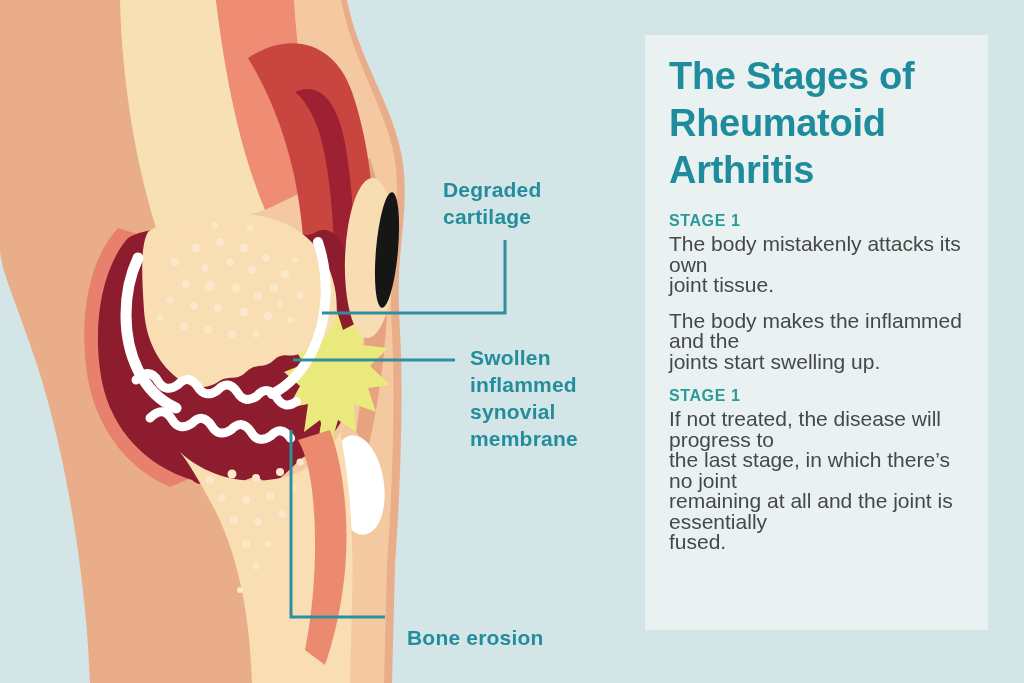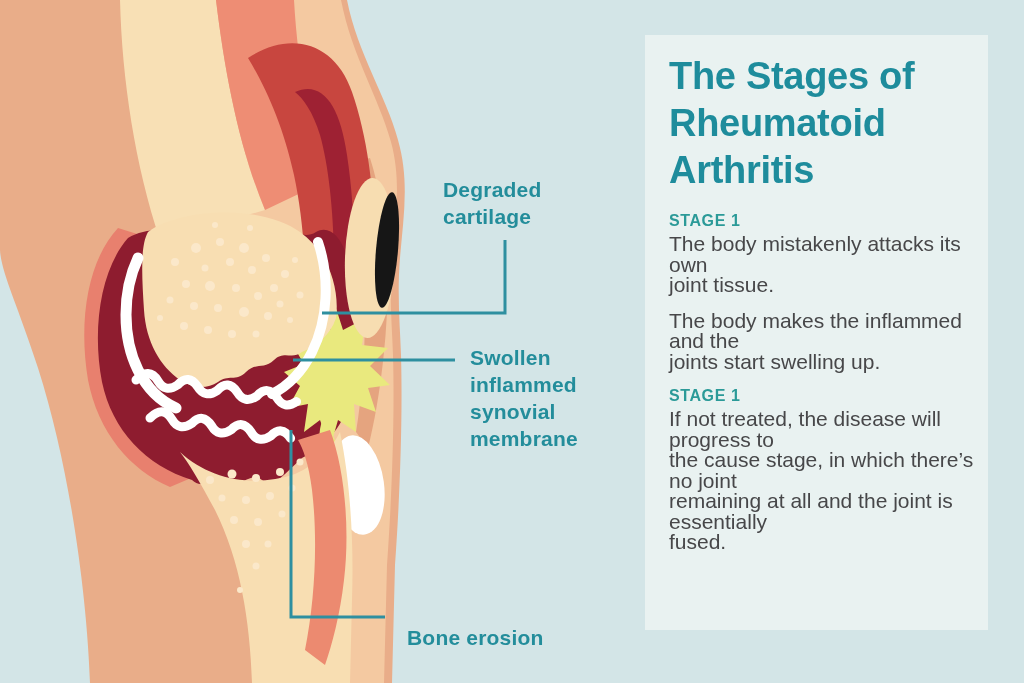--- a/index.html
+++ b/index.html
@@ -155,19 +155,19 @@
       <p class="stage-body">The body makes the inflammed and the
 joints start swelling up.</p>
     </section>
 
     <section class="stage">
     </section>
 
     <section class="stage">
       <h2 class="stage-heading">STAGE 1</h2>
       <p class="stage-body">If not treated, the disease will progress to
-the cause stage, in which there’s no joint
+the last stage, in which there’s no joint
 remaining at all and the joint is essentially
 fused.</p>
     </section>
   </aside>
 
 </div>
 
 </body></html>

